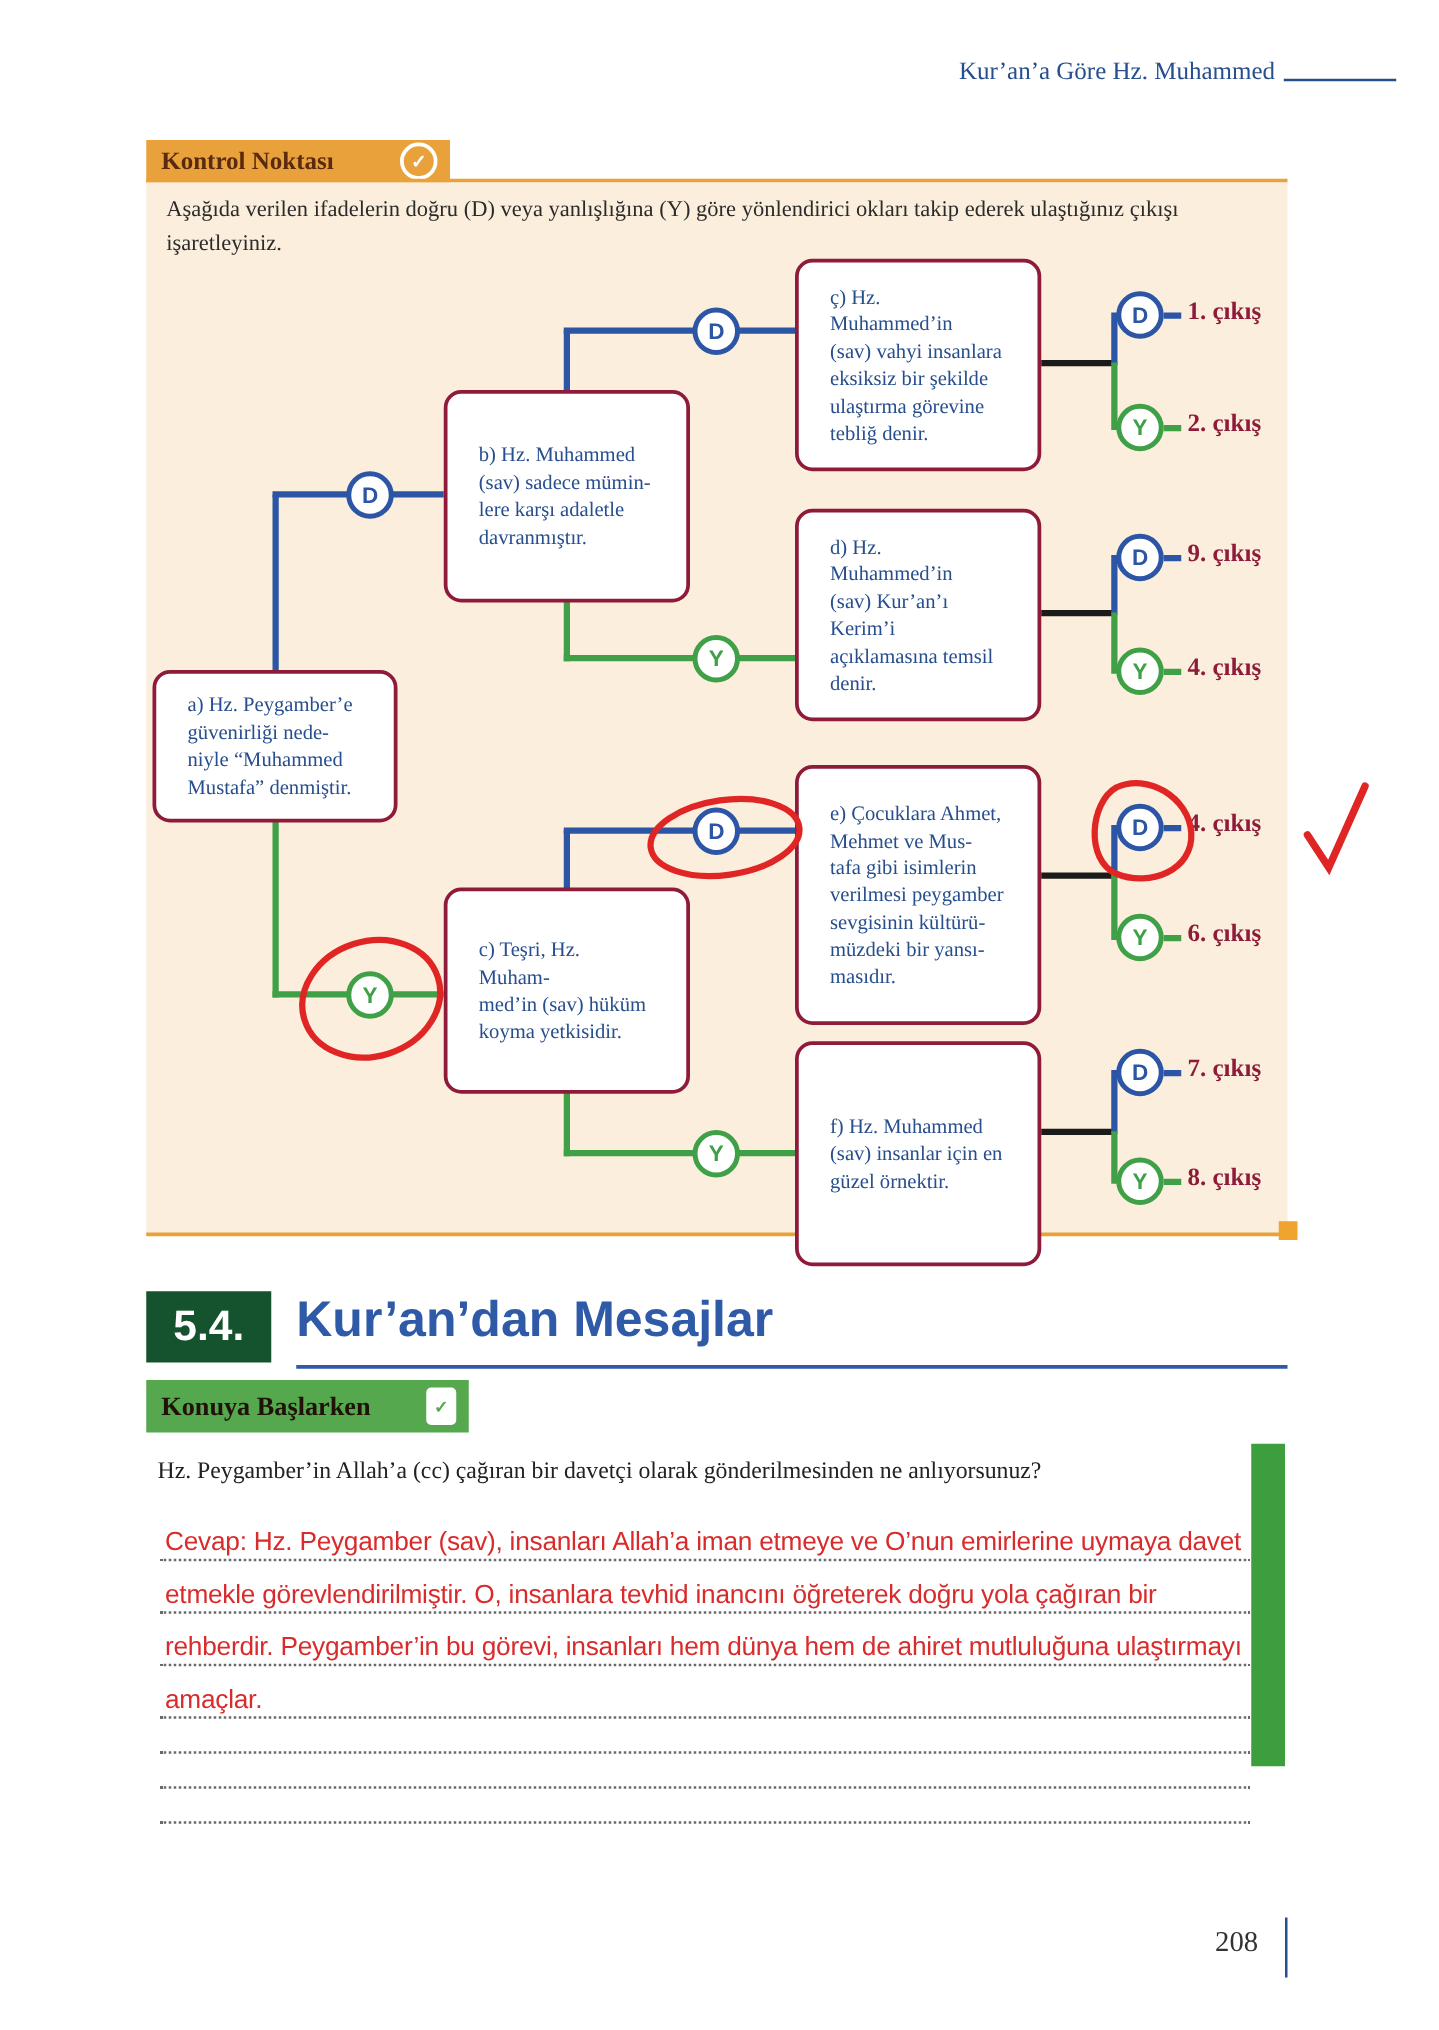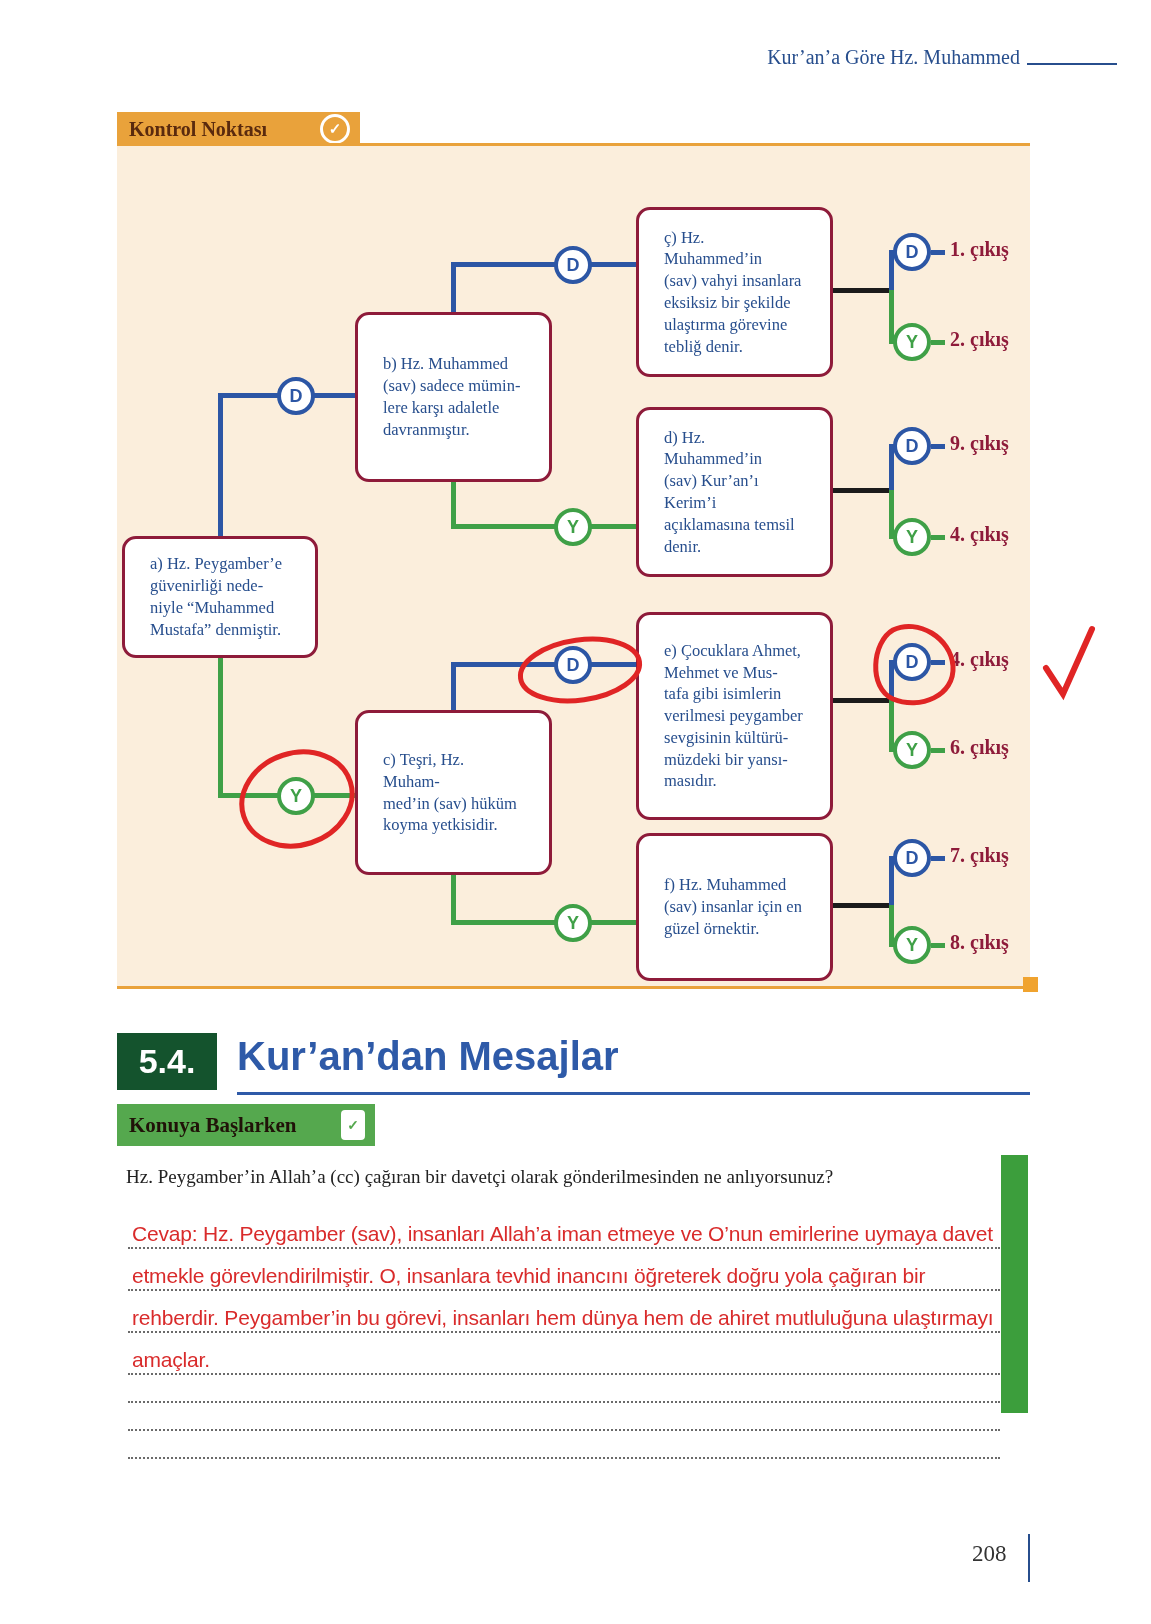--- a/index.html
+++ b/index.html
@@ -57,20 +57,21 @@
   <div class="crumb-line"></div>
 
   <div class="ktab">
     <span class="t">Kontrol Noktası</span>
     <span class="kcheck">✓</span>
   </div>
   <div class="ptop"></div>
   <div class="panel"></div>
   <div class="pbottom"></div>
   <div class="psquare"></div>
+  <div class="instr">Aşağıda verilen ifadelerin doğru (D) veya yanlışlığına (Y) göre yönlendirici okları takip ederek ulaştığınız çıkışı işaretleyiniz.</div>
 
   <div class="seg blue" style="left:218px;top:396px;width:5px;height:140px"></div>
   <div class="seg blue" style="left:218px;top:393px;width:137px;height:5px"></div>
   <div class="seg green" style="left:218px;top:656px;width:5px;height:142px"></div>
   <div class="seg green" style="left:218px;top:793px;width:137px;height:5px"></div>
   <div class="seg blue" style="left:451px;top:264px;width:5px;height:50px"></div>
   <div class="seg blue" style="left:451px;top:262px;width:187px;height:5px"></div>
   <div class="seg green" style="left:451px;top:480px;width:5px;height:49px"></div>
   <div class="seg green" style="left:451px;top:524px;width:187px;height:5px"></div>
   <div class="seg blue" style="left:451px;top:664px;width:5px;height:48px"></div>
@@ -117,21 +118,21 @@
     </div>
   <div class="fbox" style="left:636px;top:612px;width:197px;height:208px">
     <span>e) Çocuklara Ahmet,
 Mehmet ve Mus-
 tafa gibi isimlerin
 verilmesi peygamber
 sevgisinin kültürü-
 müzdeki bir yansı-
 masıdır.</span>
     </div>
-  <div class="fbox" style="left:636px;top:833px;width:197px;height:148px">
+  <div class="fbox" style="left:636px;top:833px;width:197px;height:180px">
     <span>f) Hz. Muhammed
 (sav) insanlar için en
 güzel örnektir.</span>
     </div>
 
   <div class="seg black" style="left:833px;top:288px;width:60px;height:5px"></div>
   <div class="seg blue" style="left:889px;top:250px;width:5px;height:42px"></div>
   <div class="seg green" style="left:889px;top:290px;width:5px;height:54px"></div>
   <div class="circle cd" style="left:893px;top:233px">D</div>
   <div class="circle cy" style="left:893px;top:323px">Y</div>

